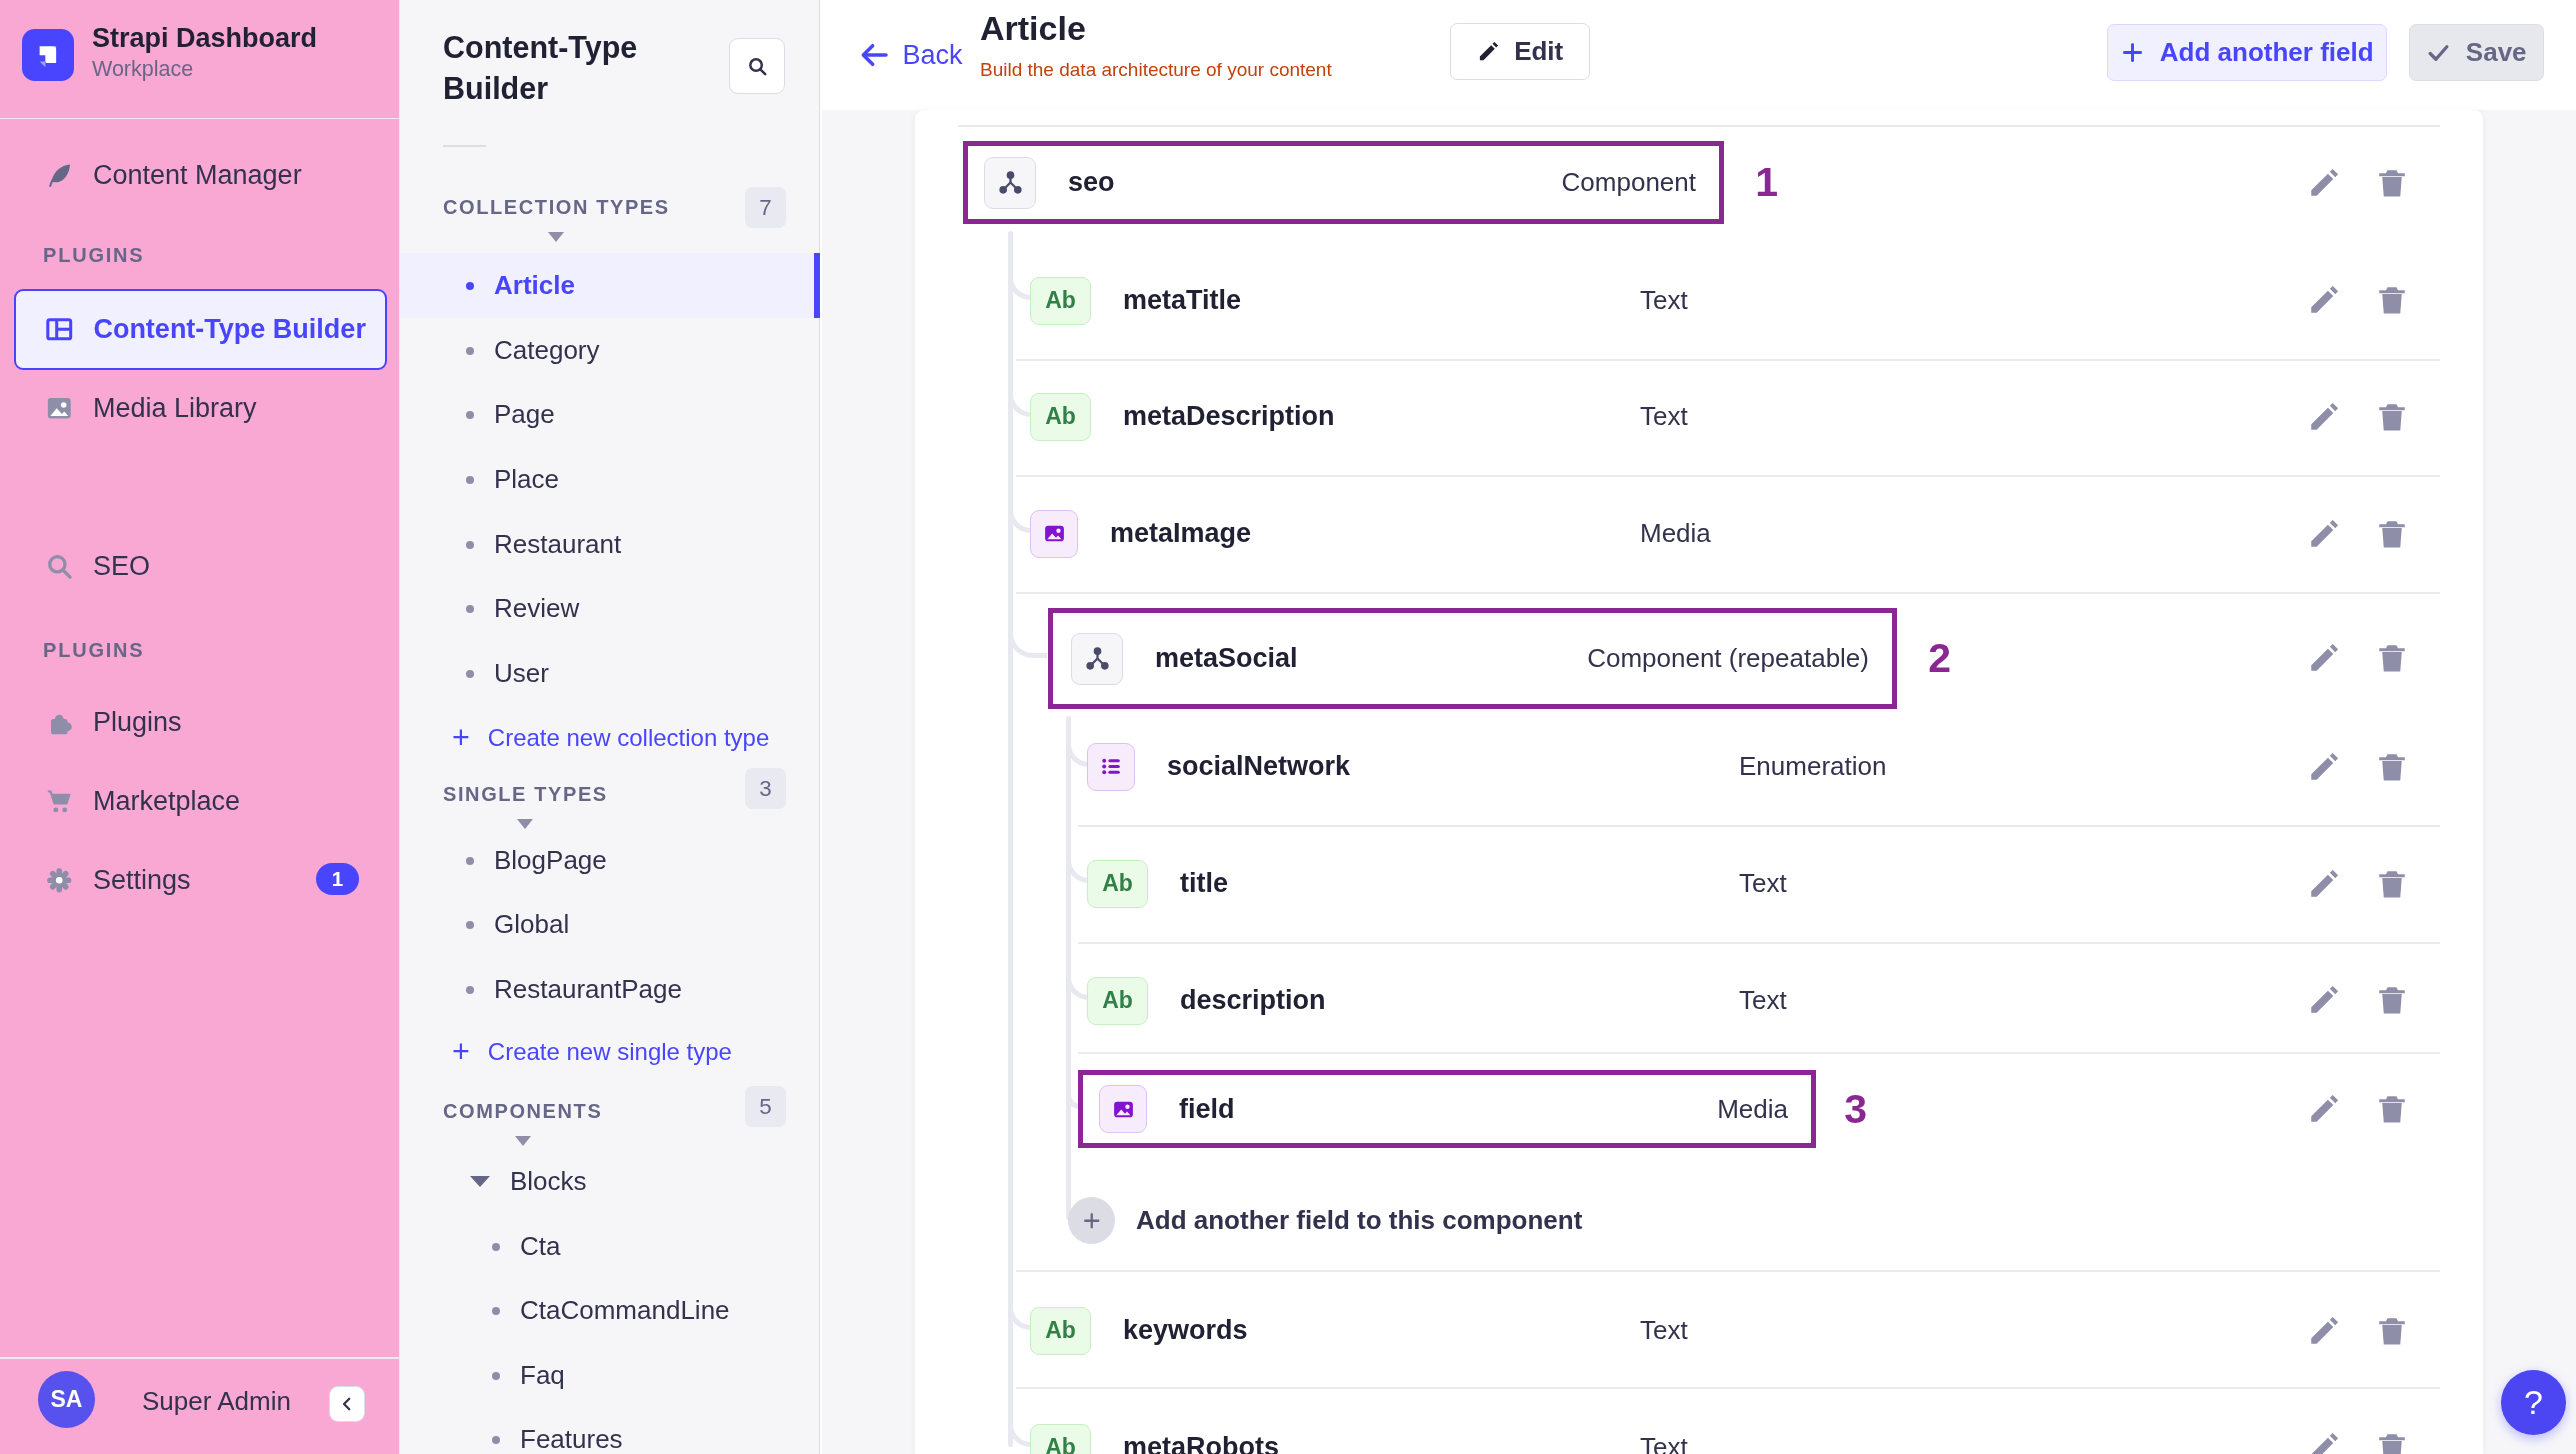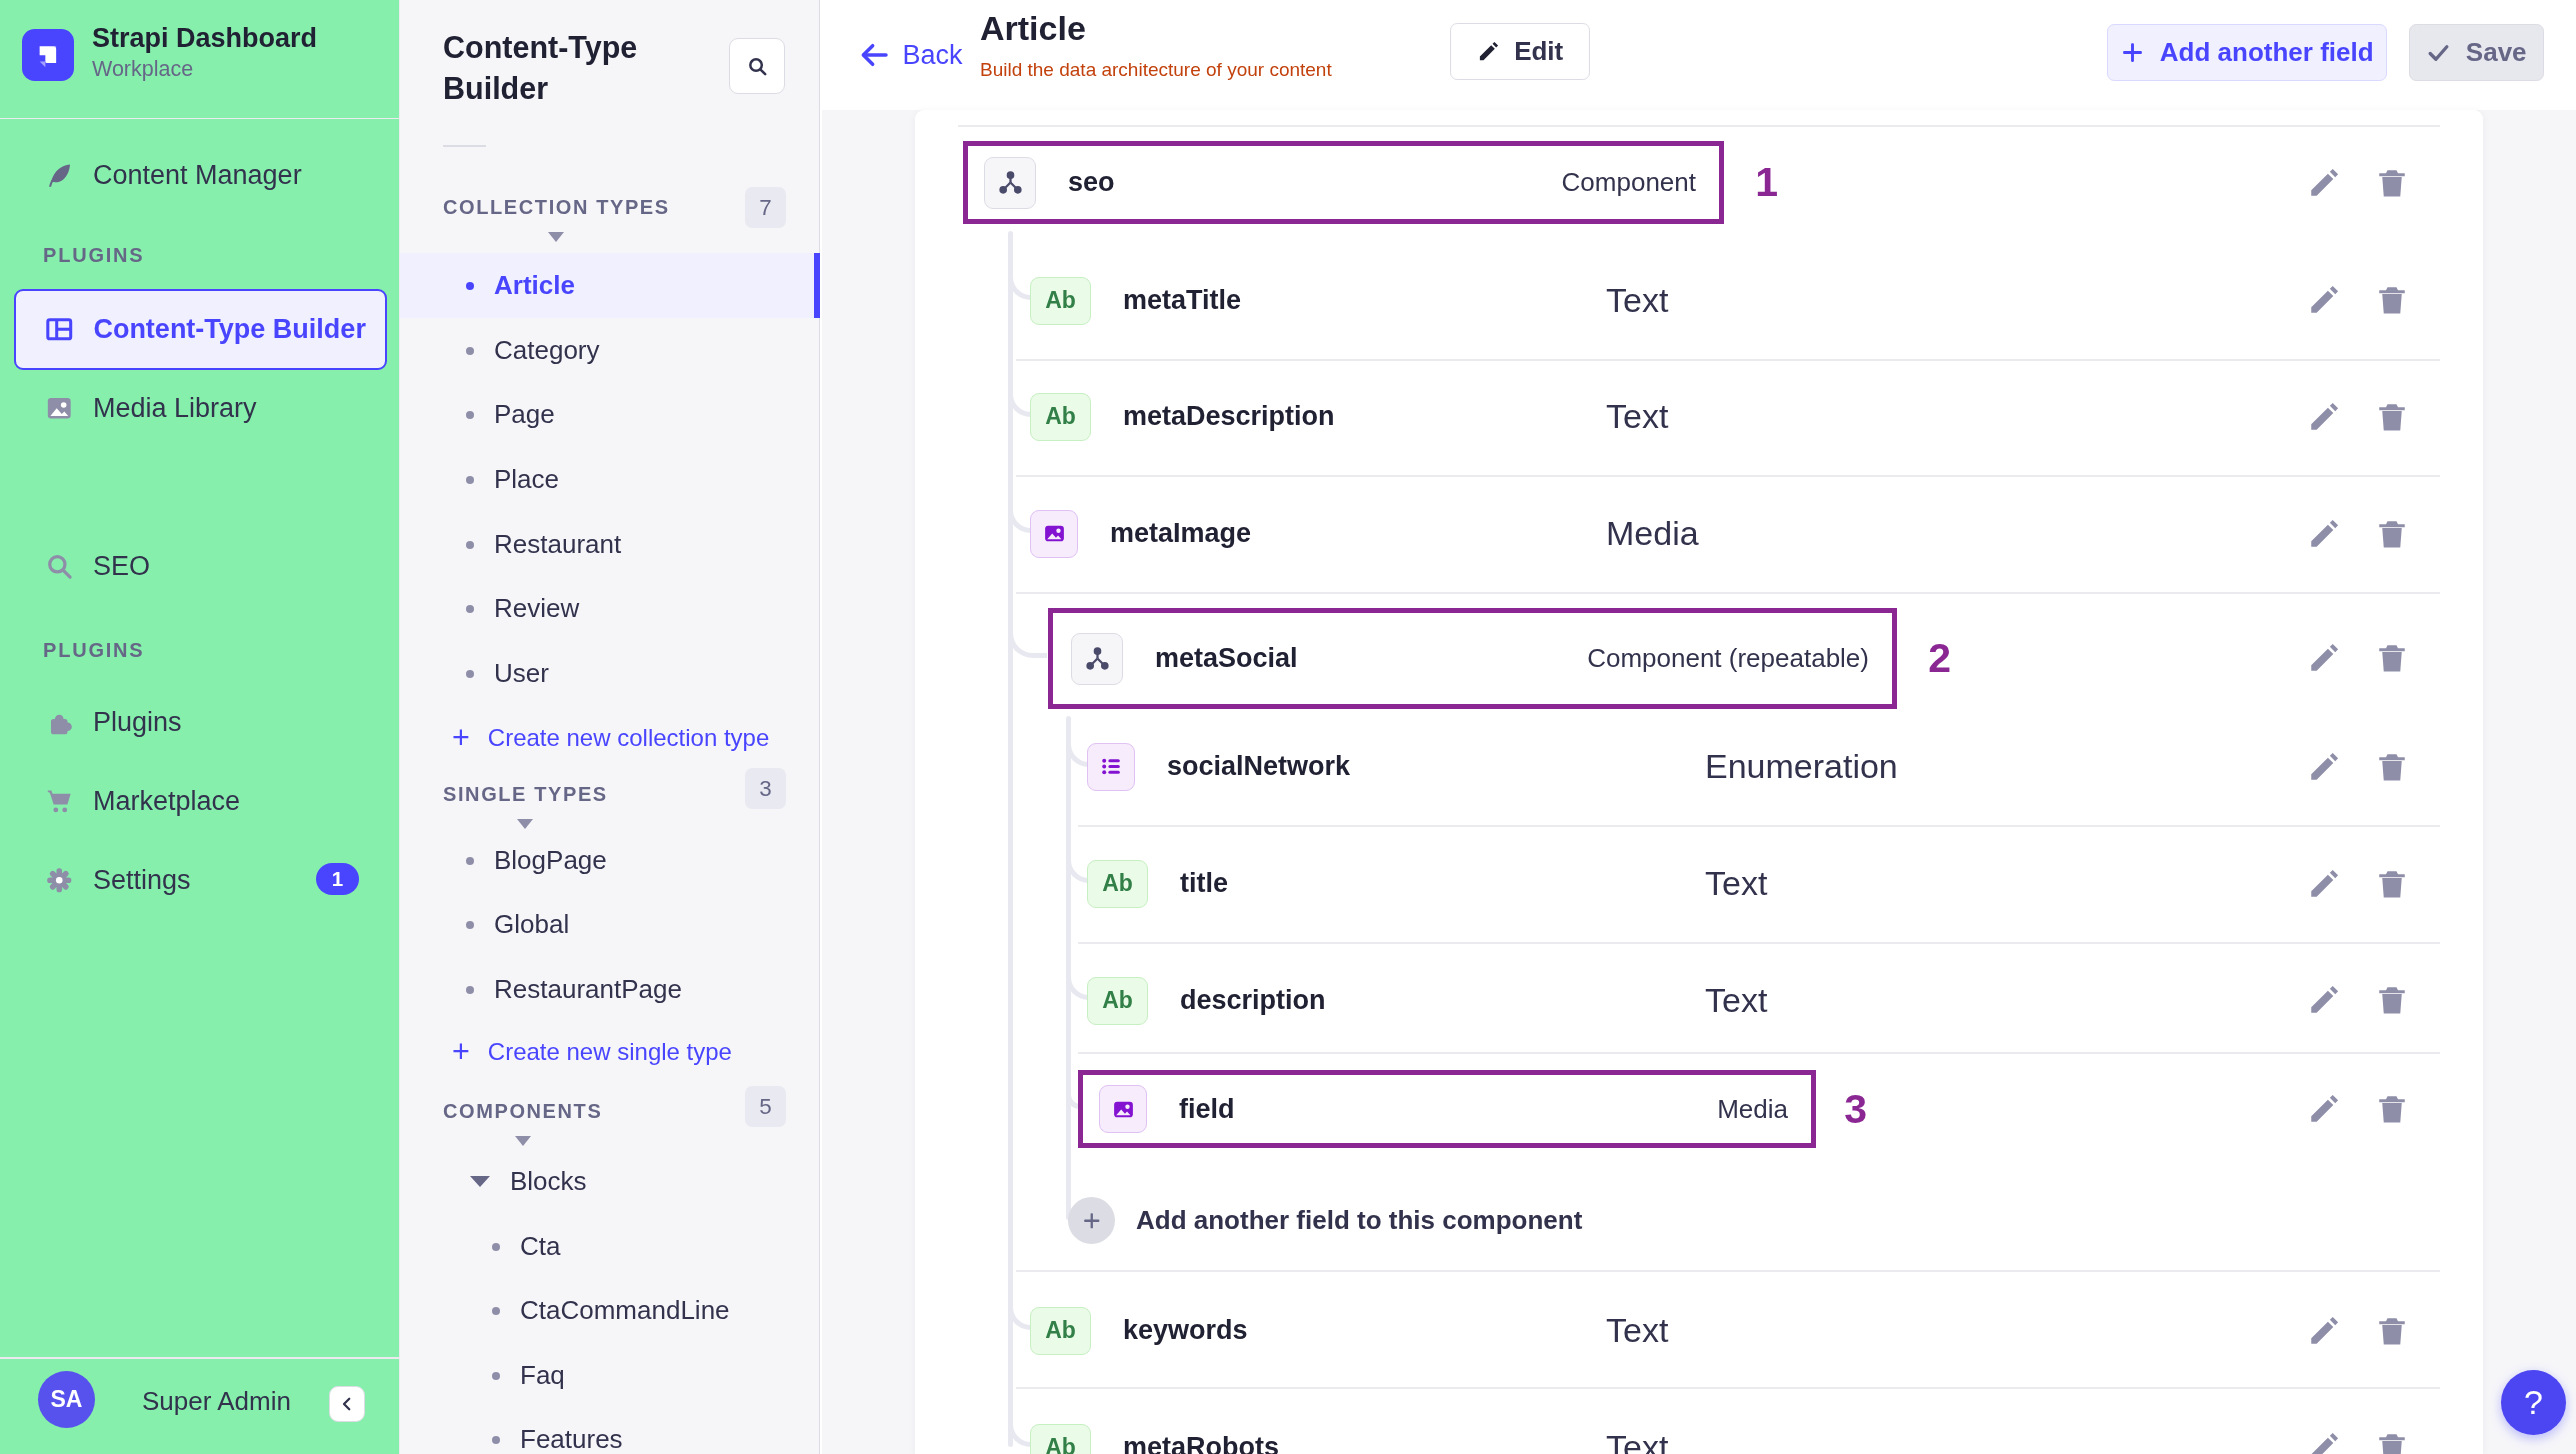--- a/index.html
+++ b/index.html
@@ -1,21 +1,21 @@
 <!DOCTYPE html>
 <html style="font-size:14.4px"><head>
 <meta charset="utf-8">
 <style>
   html,body{margin:0;padding:0;width:2576px;height:1454px;overflow:hidden;
     font-family:"Liberation Sans",sans-serif;color:#32324d;background:#ffffff;}
   *{box-sizing:border-box;}
   #app{position:relative;width:2576px;height:1454px;overflow:hidden;}
 
   
-  #sidebar{position:absolute;left:0;top:0;width:400px;height:1454px;background:#86efac;
+  #sidebar{position:absolute;left:0;top:0;width:400px;height:1454px;background:#f9a8d4;
     border-right:1.8px solid #eaeaef;}
   .brand{position:absolute;left:0;top:0;width:100%;height:119px;border-bottom:1.8px solid #eaeaef;}
   .brand-logo{position:absolute;left:21.5px;top:29px;width:52px;height:52px;border-radius:12.6px;
     background:#4945ff;display:flex;align-items:center;justify-content:center;}
   .brand-name{position:absolute;left:92px;top:23px;font-size:27px;font-weight:700;color:#212134;}
   .brand-sub{position:absolute;left:92px;top:57px;font-size:21.5px;color:#666687;}
   .navitem{position:absolute;left:0;width:400px;height:63px;display:flex;align-items:center;}
   .navitem .nicon{width:32px;height:32px;margin-left:43px;flex:0 0 auto;display:flex;align-items:center;justify-content:center;}
   .navitem .nlabel{margin-left:18px;font-size:27px;color:#32324d;}
   .navsec{position:absolute;left:43px;font-size:20px;font-weight:700;letter-spacing:1.8px;color:#666687;}
@@ -91,21 +91,21 @@
   .frow{position:absolute;left:0;width:1526px;height:93px;display:flex;align-items:center;}
   .frow.l1{padding-left:115px;}
   .frow.l2{padding-left:172px;}
   .ficon{flex:0 0 auto;display:flex;align-items:center;justify-content:center;border-radius:9px;}
   .ic-ab{width:61px;height:48px;background:#eafbe7;border:1.8px solid #c6f0c2;
     color:#328048;font-size:23px;font-weight:700;}
   .ic-media{width:48px;height:48px;background:#f6ecfc;border:1.8px solid #e0c1f4;}
   .ic-enum{width:48px;height:48px;background:#f6ecfc;border:1.8px solid #e0c1f4;}
   .ic-comp{width:52px;height:52px;background:#f6f6f9;border:1.8px solid #dcdce4;}
   .fname{margin-left:32px;font-size:27px;font-weight:700;color:#212134;}
-  .ftype{position:absolute;font-size:34px;color:#32324d;}
+  .ftype{position:absolute;font-size:26px;color:#32324d;margin-left:34px;}
   .t-l1{left:691px;}
   .t-l2{left:790px;}
 
   .fbox{position:absolute;border:5.4px solid #8a2793;background:#fff;display:flex;align-items:center;}
   .fbox .fname{margin-left:32px;}
   .fbox .boxtype{margin-left:auto;margin-right:23px;font-size:26px;color:#32324d;}
   .fbox .bpad{flex:0 0 auto;}
   .annot{position:absolute;font-size:41px;font-weight:700;color:#8a2793;}
 
   .rowactions{position:absolute;left:1391px;display:flex;gap:32px;}

